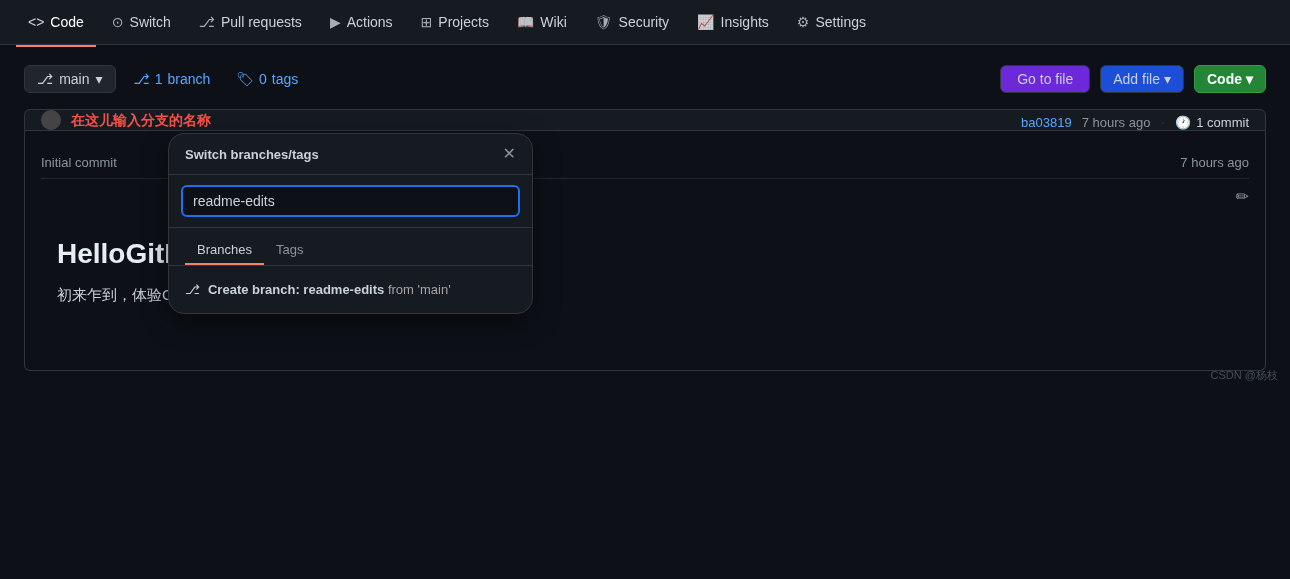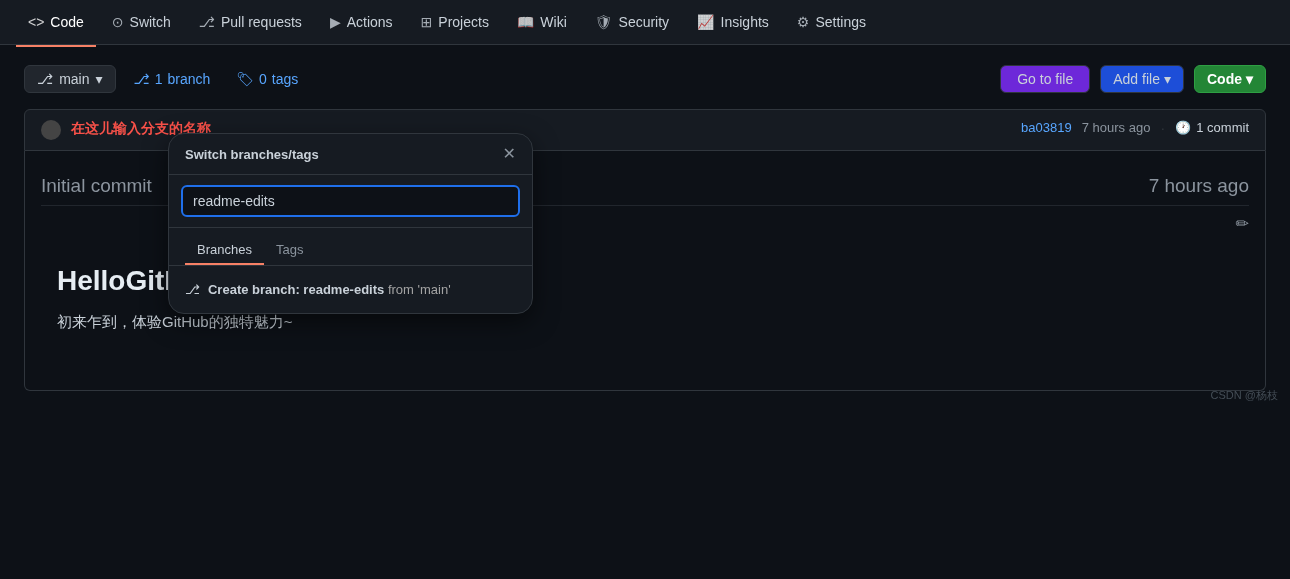--- a/index.html
+++ b/index.html
@@ -120,25 +120,25 @@
       color: #fff;
       padding: 5px 12px;
       cursor: pointer;
       font-size: 14px;
       font-weight: 600;
     }
 
     
     .commit-bar {
       display: flex;
-      align-items: flex-start;
+      align-items: flex-end;
       background: #161b22;
       border: 1px solid #30363d;
       border-radius: 6px 6px 0 0;
-      padding: 10px 16px;
+      padding: 0 16px;
       margin-bottom: 0;
       gap: 10px;
     }
     .commit-message {
       color: #f85149;
       font-size: 14px;
       font-weight: 600;
     }
     .commit-hash { color: #58a6ff; font-size: 13px; }
     .commit-time { color: #8b949e; font-size: 13px; }
@@ -154,21 +154,21 @@
       min-height: 240px;
       position: relative;
     }
     .initial-commit-row {
       display: flex;
       align-items: center;
       justify-content: space-between;
       padding: 8px 0;
       border-bottom: 1px solid #21262d;
       color: #8b949e;
-      font-size: 19px;
+      font-size: 13px;
     }
     .edit-icon {
       color: #8b949e;
       cursor: pointer;
       font-size: 16px;
     }
 
     .readme-content {
       padding: 24px 16px;
       color: #c9d1d9;

